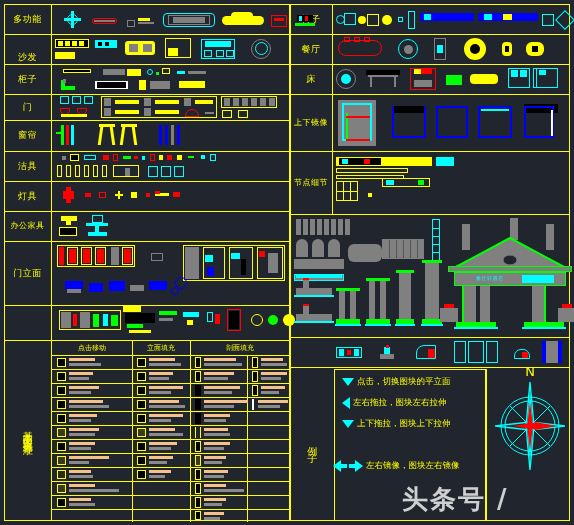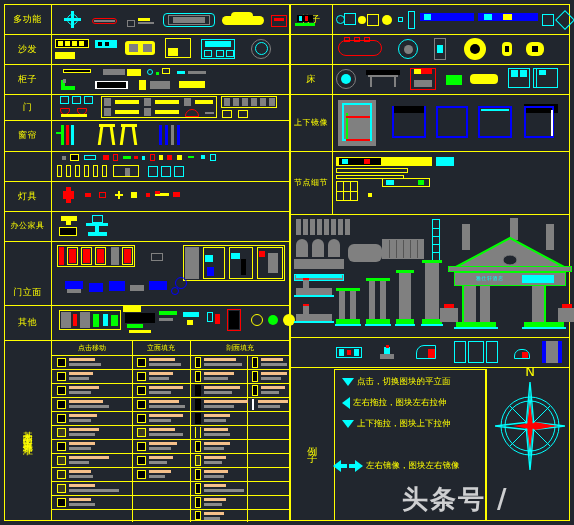--- a/index.html
+++ b/index.html
@@ -96,30 +96,31 @@
   <div class="vline" style="left:332px;top:4px;height:210px;"></div>
   <div class="hline" style="left:290px;top:34px;width:280px;"></div>
   <div class="hline" style="left:290px;top:64px;width:280px;"></div>
   <div class="hline" style="left:290px;top:94px;width:280px;"></div>
   <div class="hline" style="left:290px;top:151px;width:280px;"></div>
   <div class="hline" style="left:290px;top:214px;width:280px;"></div>
   <div class="hline" style="left:290px;top:337px;width:280px;"></div>
   <div class="hline" style="left:290px;top:367px;width:280px;"></div>
 
   <div class="cat-label" style="left:4px;top:4px;width:47px;height:30px;">多功能</div>
-  <div class="cat-label" style="left:4px;top:34px;width:47px;height:30px;">沙发</div>
+  <div class="cat-label" style="left:4px;top:42px;width:47px;height:30px;">沙发</div>
   <div class="cat-label" style="left:4px;top:64px;width:47px;height:30px;">柜子</div>
   <div class="cat-label" style="left:4px;top:94px;width:47px;height:26px;">门</div>
   <div class="cat-label" style="left:4px;top:120px;width:47px;height:31px;">窗帘</div>
+  <div class="cat-label" style="left:4px;top:151px;width:47px;height:30px;">洁具</div>
   <div class="cat-label" style="left:4px;top:181px;width:47px;height:30px;">灯具</div>
   <div class="cat-label" style="left:4px;top:211px;width:47px;height:30px;font-size:8px;">办公家具</div>
-  <div class="cat-label" style="left:4px;top:241px;width:47px;height:64px;margin-top:19px;">门立面</div>
-  <div class="cat-label" style="left:4px;top:305px;width:47px;height:35px;">其他</div>
+  <div class="cat-label" style="left:4px;top:241px;width:47px;height:64px;">门立面</div>
 
   <div class="cat-label" style="left:290px;top:4px;width:42px;height:30px;">椅子</div>
+  <div class="cat-label" style="left:290px;top:34px;width:42px;height:30px;">餐厅</div>
   <div class="cat-label" style="left:290px;top:64px;width:42px;height:30px;">床</div>
   <div class="cat-label" style="left:290px;top:94px;width:42px;height:57px;font-size:8px;">上下镜像</div>
   <div class="cat-label" style="left:290px;top:151px;width:42px;height:63px;font-size:8px;">节点细节</div>
 
   <div class="cell" style="left:55px;top:6px;width:232px;height:27px;">
     <div class="g cy" style="left:12px;top:8px;width:11px;height:11px;border-radius:50%;"></div>
     <div class="g cf" style="left:16px;top:5px;width:3px;height:17px;"></div>
     <div class="g cf" style="left:9px;top:12px;width:17px;height:3px;"></div>
     <div class="g rd" style="left:37px;top:12px;width:25px;height:6px;border-radius:3px;"></div>
     <div class="g gf" style="left:39px;top:14px;width:21px;height:2px;"></div>

